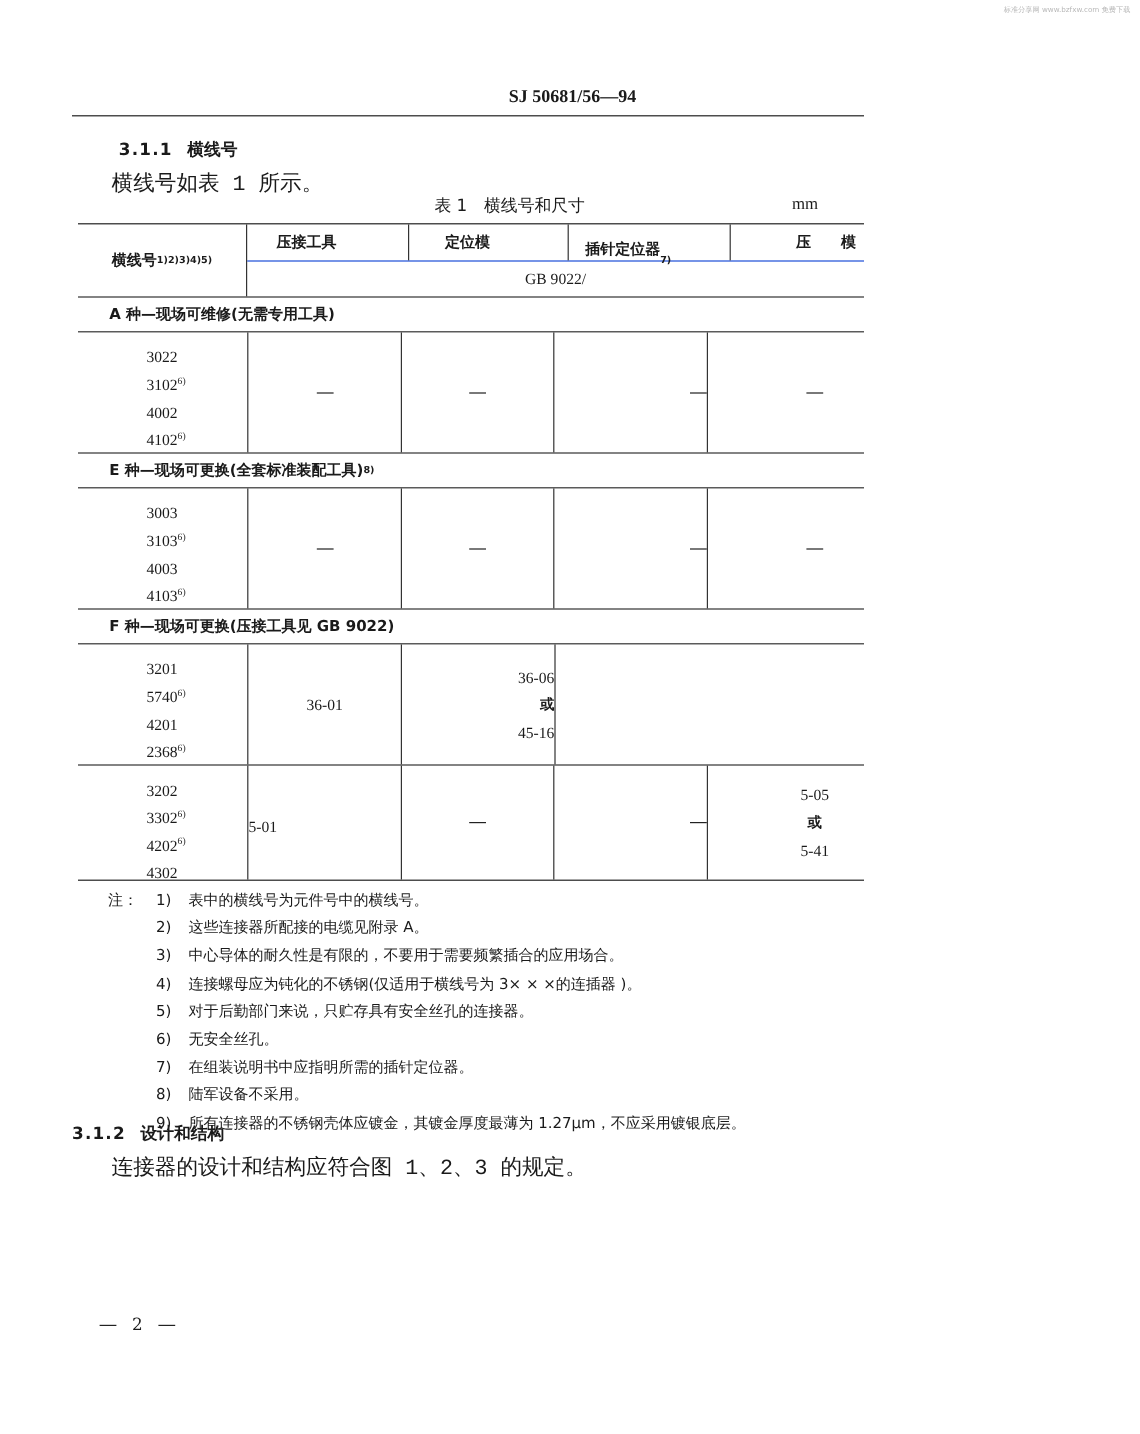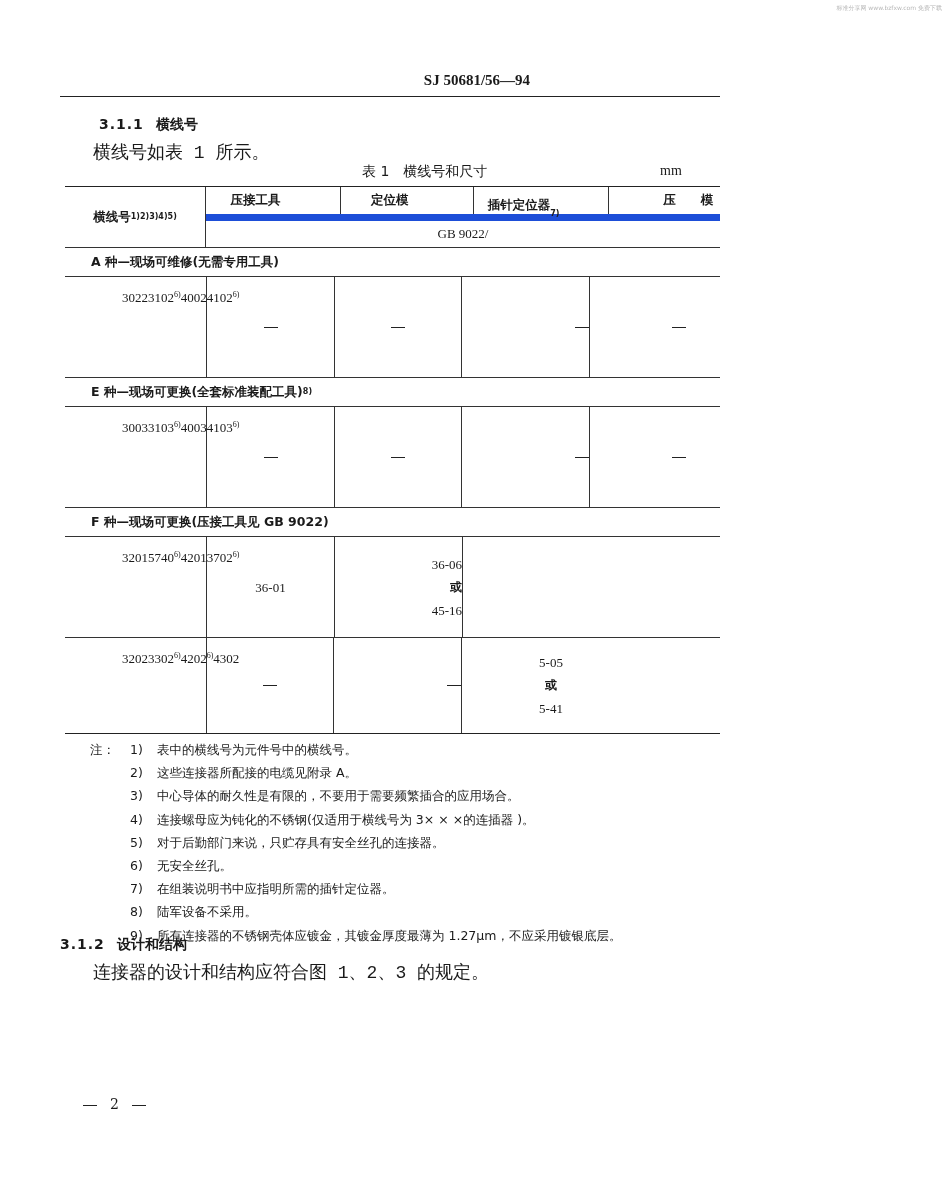--- a/index.html
+++ b/index.html
@@ -20,21 +20,21 @@
   
   .tbl { position:absolute; left:65px; top:186px; width:655px; border-top:1.8px solid #222; border-bottom:1.8px solid #222; }
   .row { position:relative; border-bottom:1px solid #333; display:flex; }
   .row:last-child { border-bottom:none; }
   .cell { position:relative; border-left:1px solid #333; display:flex; align-items:center; justify-content:center;
           font-size:13px; font-family:"Liberation Serif", serif; text-align:center; box-sizing:border-box; }
   .cell:first-child { border-left:none; }
   .c0 { width:141px; } .c1 { width:128px; } .c2 { width:127px; } .c3 { width:128px;align-items:flex-end; } .c4 { width:131px;padding-left:48px; }
   .hdr-cell { font-family:"DejaVu Sans", sans-serif; font-size:12.5px; font-weight:bold; }
   .group-row { height:28px; align-items:center; padding-left:26px; font-family:"DejaVu Sans", sans-serif; font-size:12.5px; font-weight:bold; }
-  .ids { flex-direction:row; align-items:flex-start; justify-content:space-between; padding:9px 0 8px 57px; }
+  .ids { flex-direction:column; align-items:flex-start; justify-content:space-between; padding:9px 0 8px 57px; }
   .ids div { font-family:"Liberation Serif", serif; font-size:13px; line-height:23px; }
   sup { font-size:8px; vertical-align:super; line-height:0; }
   .dash { display:inline-block; width:14px; border-top:1.5px solid #222; }
   .stack { flex-direction:column; line-height:23px; }
   .stack .or { font-family:"DejaVu Sans", sans-serif; font-size:12px; font-weight:bold; }
 
   .notes { top:738px; left:90px; font-family:"DejaVu Sans", sans-serif; font-size:12.5px; }
   .note { position:relative; height:23.2px; line-height:23.2px; white-space:nowrap; }
   .note .lbl { position:absolute; left:0; }
   .note .n { position:absolute; left:40px; }
@@ -64,21 +64,21 @@
 <div class="abs tbl-unit">mm</div>
 
 <div class="tbl" id="tbl">
 
   <div class="row" style="height:60px;">
     <div class="cell c0 hdr-cell">
       <span>横线号</span>
         <sup>1)2)3)4)5)</sup>
     </div>
     <div style="display:flex;flex-direction:column;width:514px;border-left:1px solid #333;">
-      <div style="display:flex;height:30px;border-bottom:7px solid #1d4ed8;gap:35px;">
+      <div style="display:flex;height:30px;border-bottom:1px solid #1d4ed8;gap:35px;">
         <div class="cell c1 hdr-cell" style="border-left:none;">压接工具</div>
         <div class="cell c2 hdr-cell">定位模</div>
         <div class="cell c3 hdr-cell">
           <span>插针定位器</span>
             <sup>7)</sup>
         </div>
         <div class="cell c4 hdr-cell">压　　模</div>
       </div>
       <div class="cell" style="height:29px;width:514px;border-left:none;font-size:13px;">GB 9022/</div>
     </div>
@@ -134,39 +134,42 @@
       </div>
       <div class="row group-row">
         <span>F 种—现场可更换(压接工具见 GB 9022)</span>
         <sup></sup>
       </div>
       <div class="row" style="height:100px;">
         <div class="cell c0 ids">
           <div><span>3201</span><sup></sup></div>
           <div><span>5740</span><sup>6)</sup></div>
           <div><span>4201</span><sup></sup></div>
-          <div><span>3702</span><sup>6)</sup></div>
+          <div><span>2368</span><sup>6)</sup></div>
         </div>
         <div class="cell c1 stack" style="">
           <div class="">36-01</div>
         </div>
         <div class="cell c3 stack">
           <div class="">36-06</div>
           <div class="or">或</div>
           <div class="">45-16</div>
         </div>
         <div class="cell c4 stack"></div>
       </div>
       <div class="row" style="height:95px;">
         <div class="cell c0 ids">
           <div><span>3202</span><sup></sup></div>
           <div><span>3302</span><sup>6)</sup></div>
           <div><span>4202</span><sup>6)</sup></div>
           <div><span>4302</span><sup></sup></div>
         </div>
+        <div class="cell c1 stack" style="align-items:flex-start;padding-top:6px;">
+          <div class="">5-01</div>
+        </div>
         <div class="cell c2 stack">
           <span class="dash"></span>
         </div>
         <div class="cell c3 stack">
           <span class="dash"></span>
         </div>
         <div class="cell c4 stack">
           <div class="">5-05</div>
           <div class="or">或</div>
           <div class="">5-41</div>

